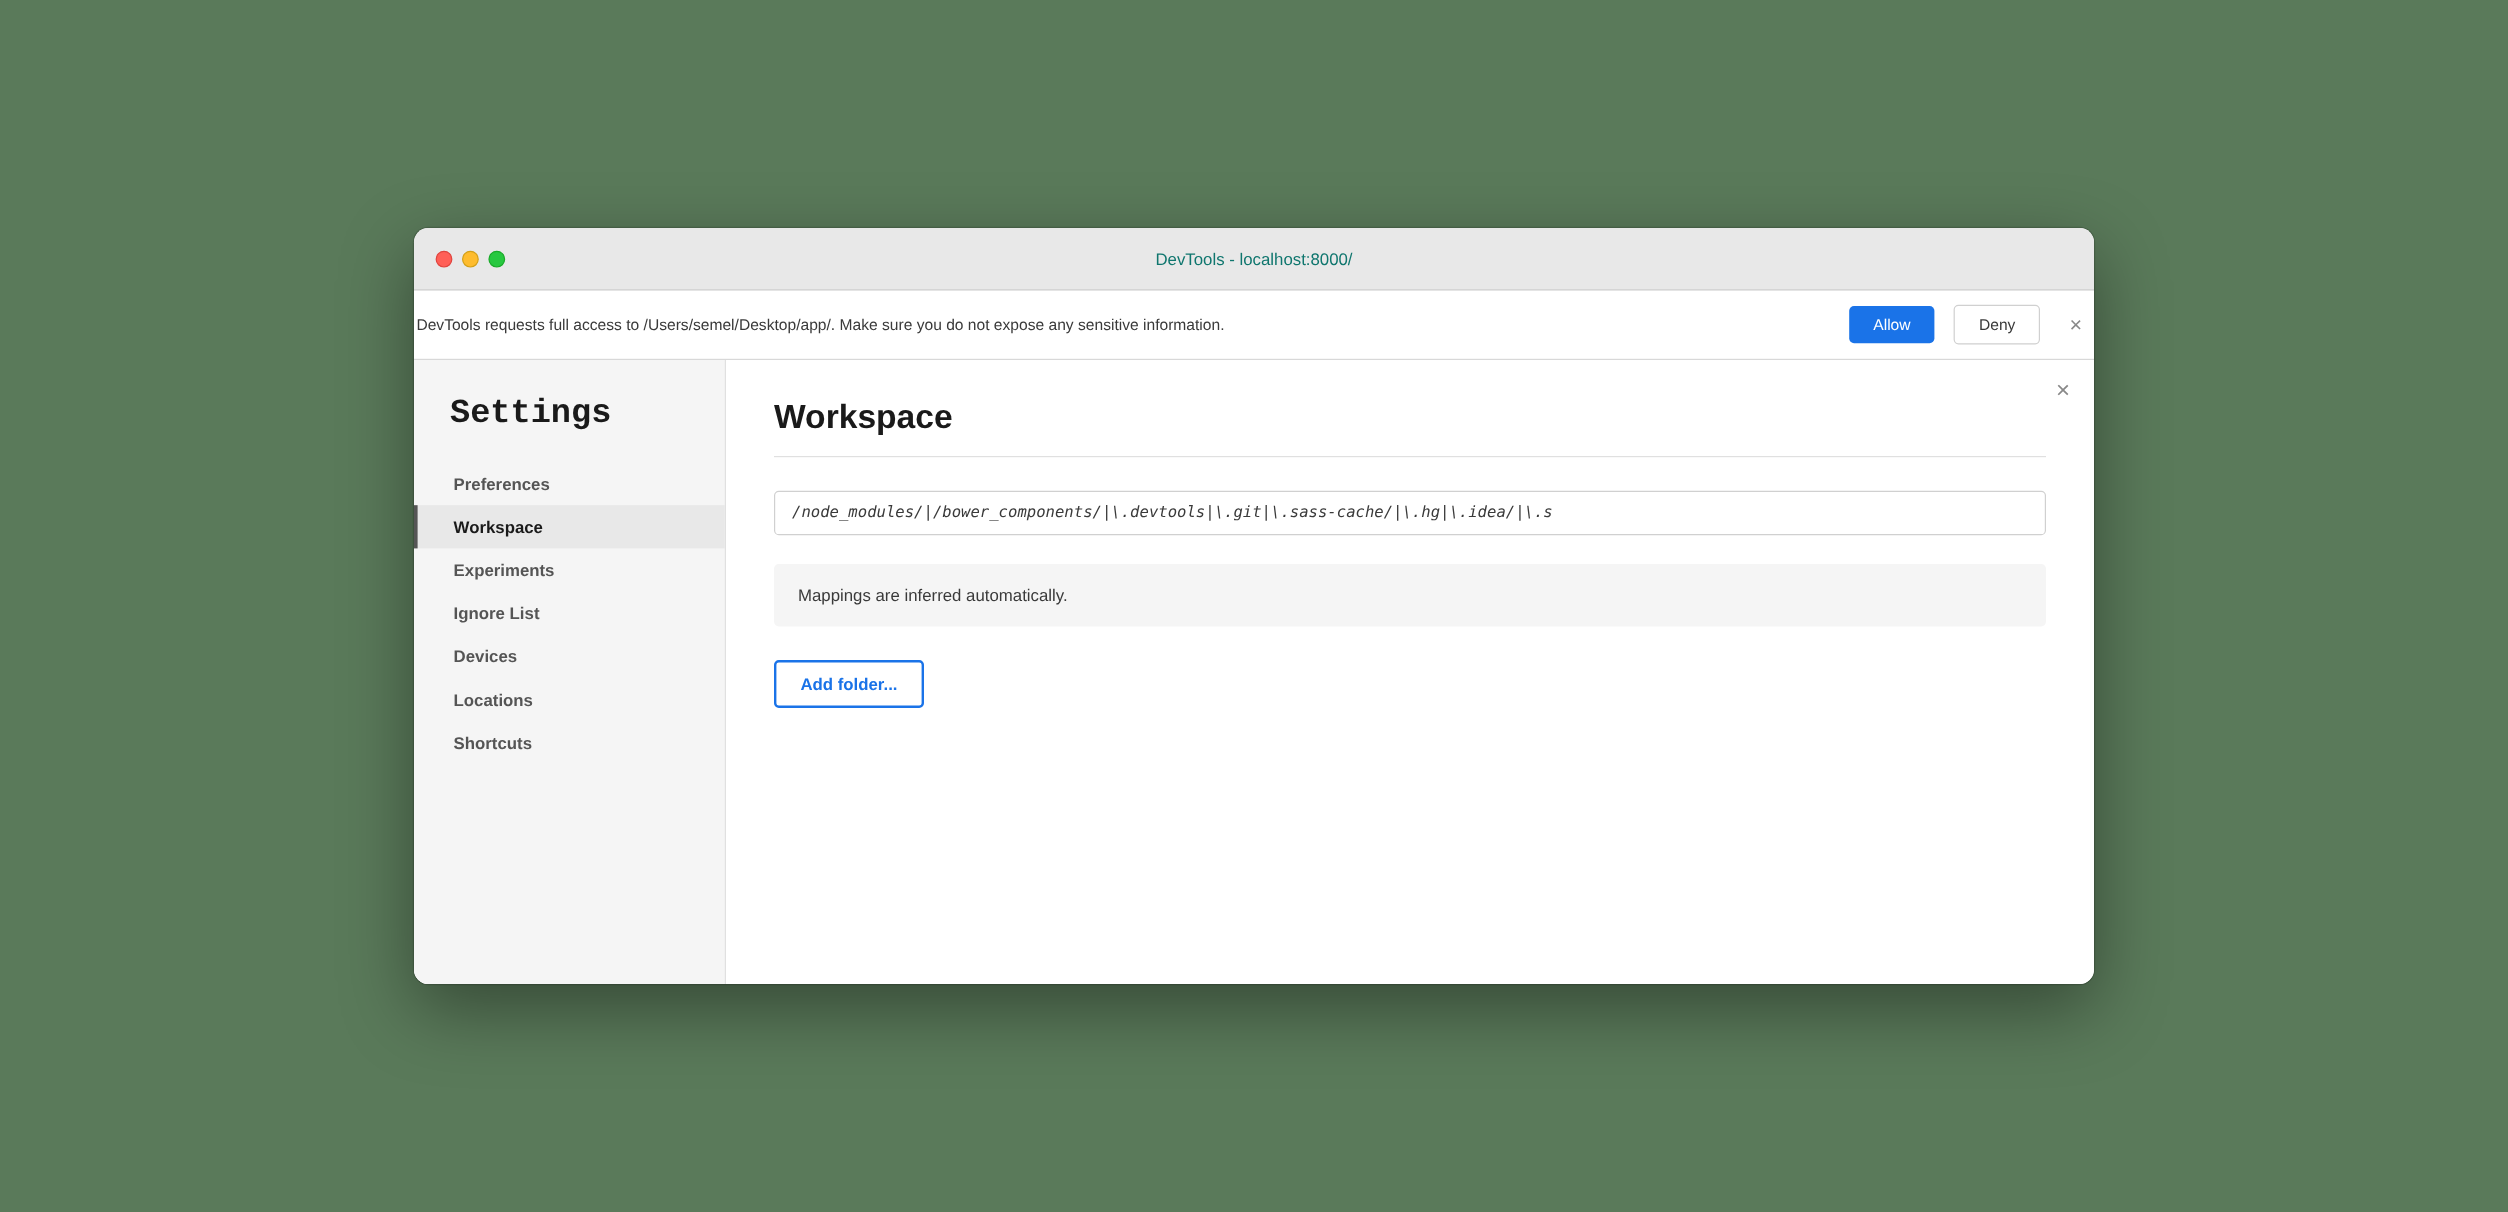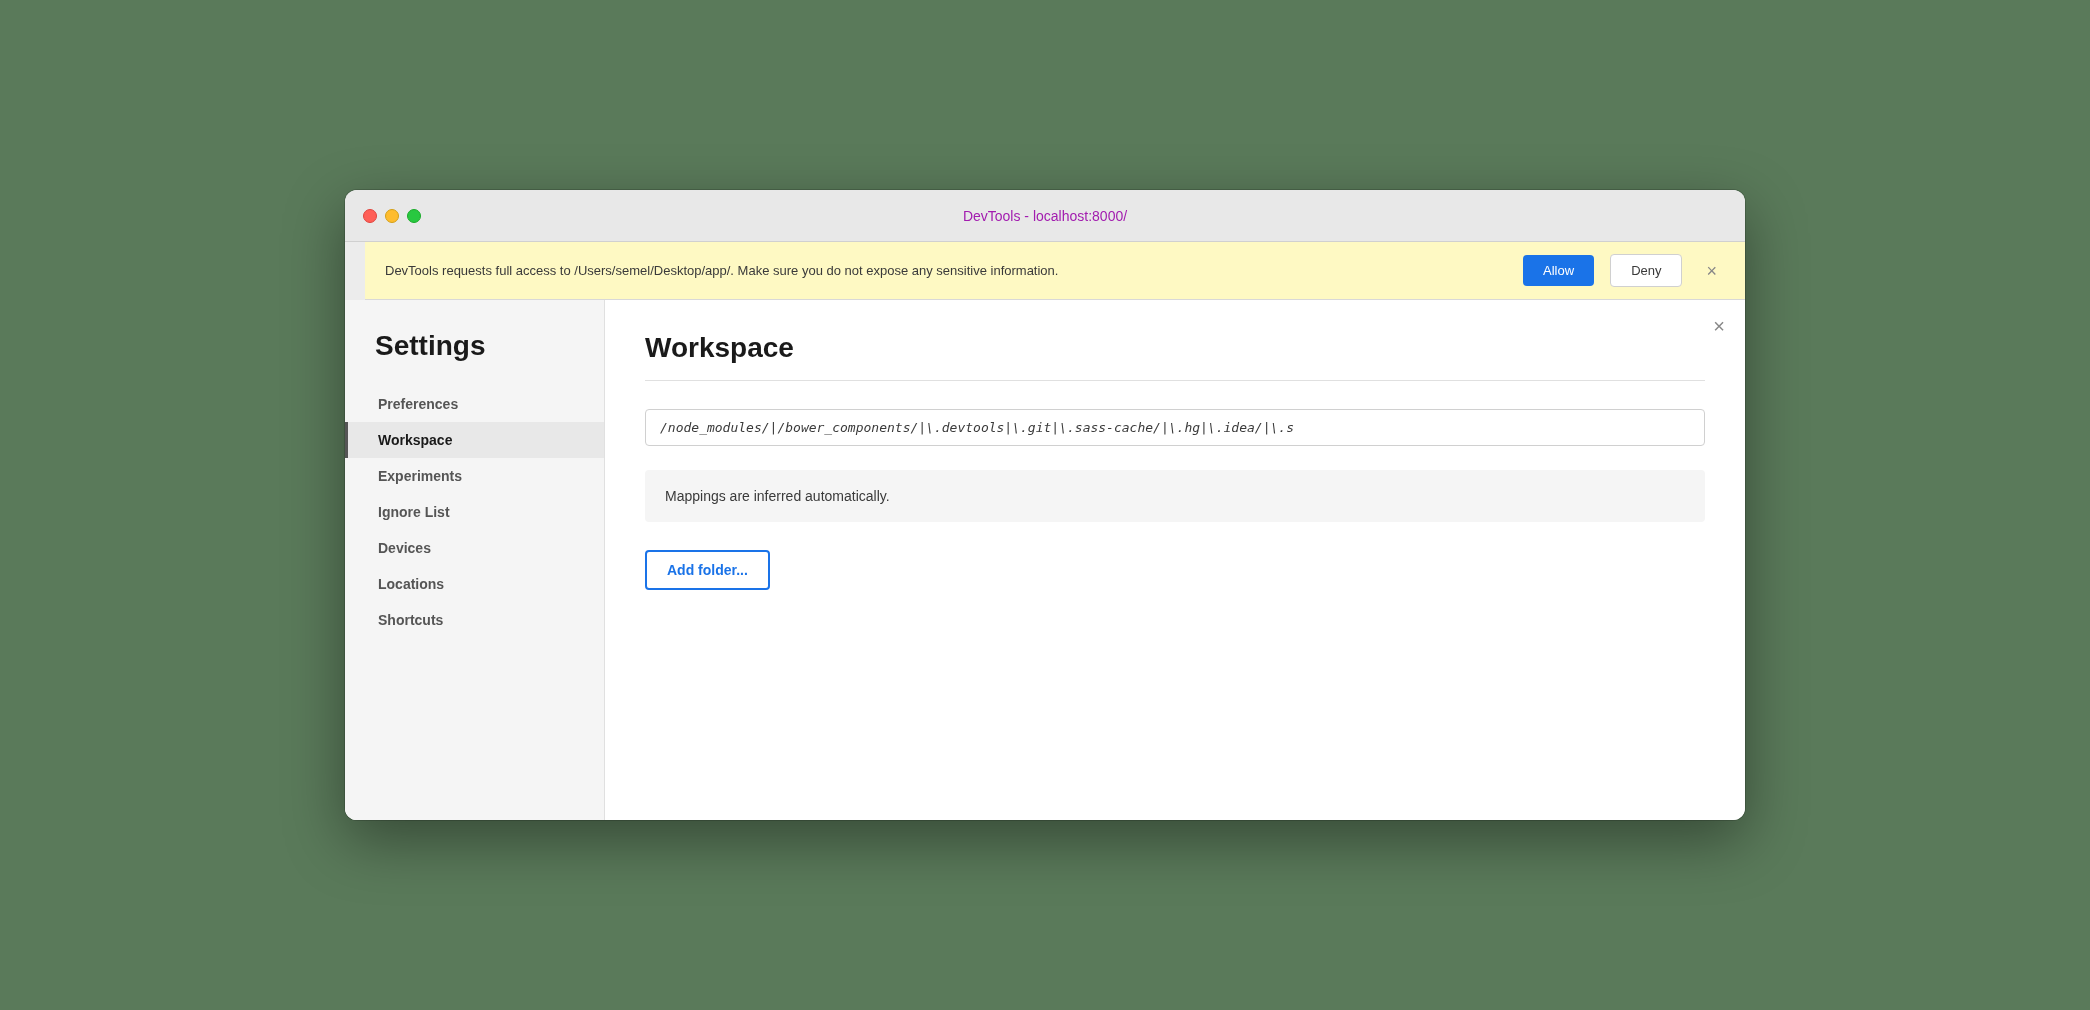--- a/index.html
+++ b/index.html
@@ -47,33 +47,32 @@
       cursor: pointer;
     }
 
     .traffic-light.close { background: #ff5f57; border: 1px solid #e0443e; }
     .traffic-light.minimize { background: #febc2e; border: 1px solid #d4a017; }
     .traffic-light.maximize { background: #28c840; border: 1px solid #1aab29; }
 
     .titlebar-title {
       font-size: 14px;
       font-weight: 500;
-      color: #a21caf;
+      color: #0f766e;
     }
 
     
     .notification-bar {
-      background: #fef9c3;
+      background: #ffffff;
       border-bottom: 1px solid #d8d8d8;
-      padding: 0 20px;
+      padding: 0 2px;
       height: 58px;
       display: flex;
       align-items: center;
       gap: 16px;
-      margin-left: 20px;
     }
 
     .notification-text {
       flex: 1;
       font-size: 13px;
       color: #3a3a3a;
     }
 
     .btn-allow {
       background: #1a73e8;
@@ -122,20 +121,21 @@
       border-right: 1px solid #e0e0e0;
       padding: 30px 0;
       flex-shrink: 0;
     }
 
     .sidebar-title {
       font-size: 28px;
       font-weight: 600;
       color: #1a1a1a;
       padding: 0 30px 24px 30px;
+      font-family: Liberation Mono, monospace;
     }
 
     .sidebar-item {
       padding: 10px 30px;
       font-size: 14px;
       color: #555;
       cursor: pointer;
       border-left: 3px solid transparent;
       font-weight: bold;
     }

